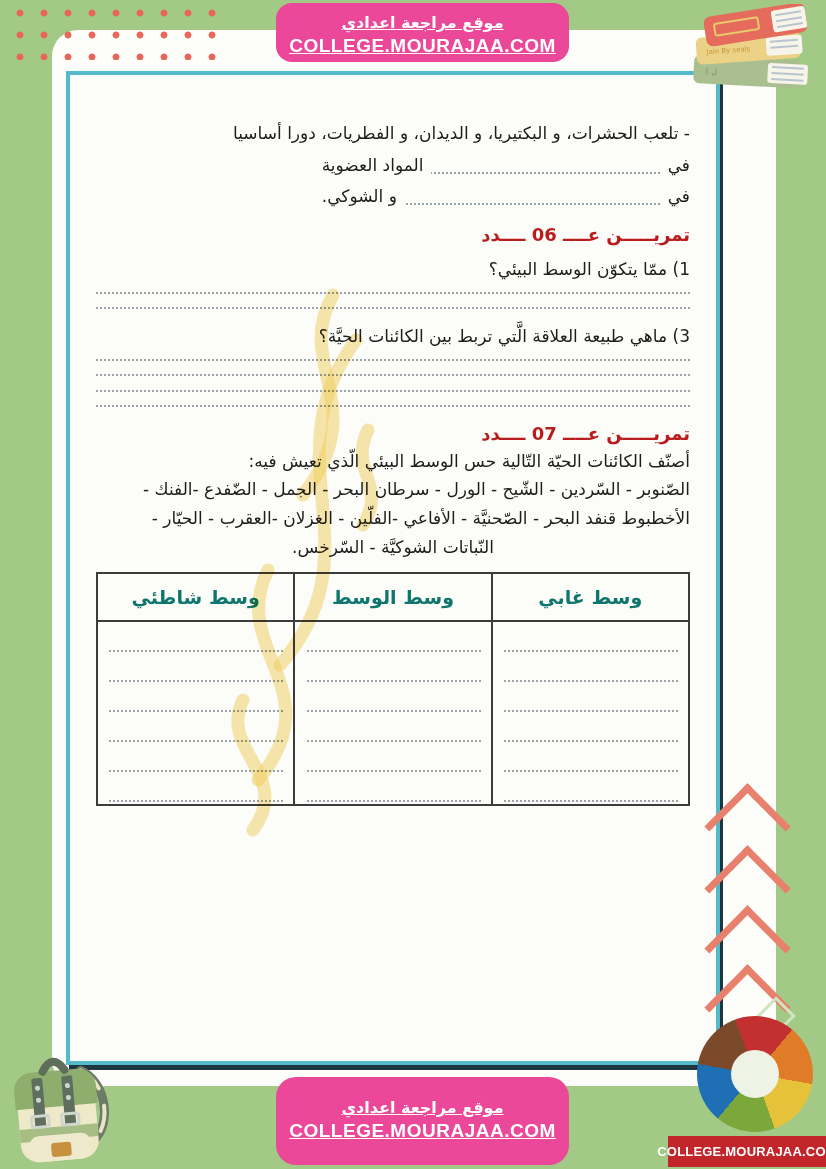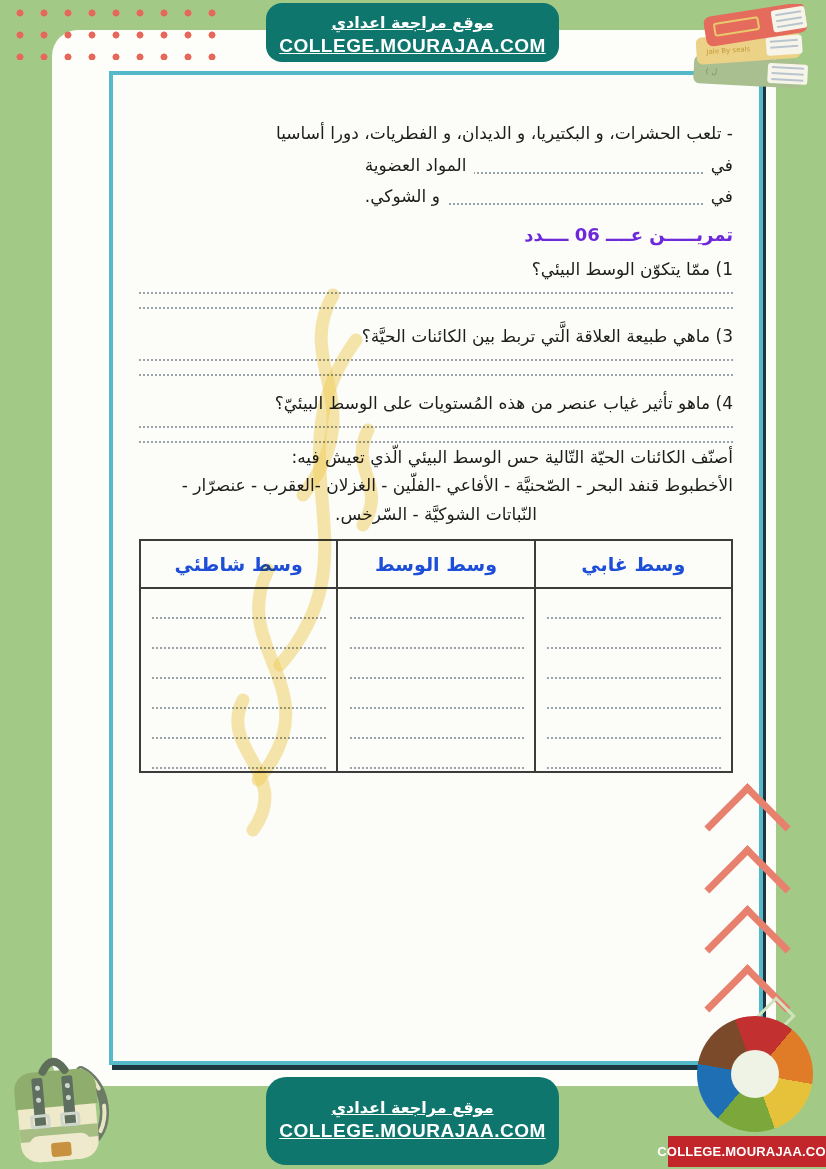--- a/index.html
+++ b/index.html
@@ -8,53 +8,53 @@
 
   
   .backdrop{position:absolute;left:52px;top:30px;width:724px;height:1056px;background:#fdfdfa;border-radius:26px;}
 
   
   .dots{position:absolute;left:0;top:0;width:218px;height:60px;
     background-image:radial-gradient(circle,#e7685a 3.2px,rgba(0,0,0,0) 3.8px);
     background-size:24px 22px;background-position:8px 2px;z-index:6;}
 
   
-  .badge{position:absolute;left:266px;width:293px;background:#0f766e;border-radius:16px;
+  .badge{position:absolute;left:276px;width:293px;background:#ec4899;border-radius:16px;
     text-align:center;color:#fff;z-index:7;}
   .badge.top{top:3px;height:59px;padding-top:9px;box-sizing:border-box;}
   .badge.bottom{top:1077px;height:88px;padding-top:20px;box-sizing:border-box;border-radius:20px;}
   .badge .ar{font-size:16px;font-weight:bold;text-decoration:underline;line-height:22px;}
   .badge .url{font-family:"Liberation Sans",sans-serif;font-size:19px;font-weight:bold;
     text-decoration:underline;letter-spacing:.5px;line-height:24px;}
 
   
   .doc{position:absolute;left:66px;top:71px;width:646px;height:986px;background:#fcfcf8;
-    border:4px solid #54bac9;box-shadow:3px 5px 0 #1d3640;z-index:3;box-sizing:content-box;margin-left:43px;}
+    border:4px solid #54bac9;box-shadow:3px 5px 0 #1d3640;z-index:3;box-sizing:content-box;}
   .doc-inner{position:relative;width:100%;height:100%;padding:42px 26px 0;box-sizing:border-box;
     direction:rtl;color:#1d1d1d;font-size:17px;}
 
   .intro-l1{margin:0;line-height:33px;}
   .fill-line{display:flex;align-items:flex-end;width:62%;line-height:31px;}
   .dotfill{flex:1;margin:0 8px 7px;height:2px;
     background-image:repeating-linear-gradient(to left,#97a1a8 0 2px,rgba(0,0,0,0) 2px 4px);}
 
-  .ex-title{color:#6d28d9;font-weight:bold;font-size:18px;margin-top:10px;line-height:26px;}
+  .ex-title{color:#b91c1c;font-weight:bold;font-size:18px;margin-top:10px;line-height:26px;}
   .subtitle{line-height:28px;}
   .qblock{margin-top:8px;}
   .qblock.sp{margin-top:14px;}
   .question{line-height:26px;}
   .ansline{height:2px;margin-top:13px;
     background-image:repeating-linear-gradient(to left,#9aa3aa 0 2px,rgba(0,0,0,0) 2px 4px);}
   .ansline.first{margin-top:10px;}
 
   .items{line-height:29px;}
   .items.center{text-align:center;}
 
   table.sort{width:100%;border-collapse:collapse;margin-top:10px;}
-  table.sort th{border:2px solid #3c3c3c;height:44px;color:#1d4ed8;font-size:19px;font-weight:bold;width:33.33%;}
+  table.sort th{border:2px solid #3c3c3c;height:44px;color:#0f766e;font-size:19px;font-weight:bold;width:33.33%;}
   table.sort td{border:2px solid #3c3c3c;height:182px;vertical-align:top;padding:0 10px;}
   td .tline{height:2px;margin-top:28px;
     background-image:repeating-linear-gradient(to left,#9aa3aa 0 2px,rgba(0,0,0,0) 2px 4px);}
 
   
   .watermark{position:absolute;left:118px;top:270px;z-index:4;pointer-events:none;mix-blend-mode:multiply;}
 
   
   .chev{position:absolute;left:717px;width:54px;height:54px;
     border-top:7px solid #e8806e;border-right:7px solid #e8806e;transform:rotate(-45deg);z-index:5;}
@@ -135,27 +135,28 @@
       </div>
 
 
       <div class="qblock sp">
         <div class="question">3) ماهي طبيعة العلاقة الَّتي تربط بين الكائنات الحيَّة؟</div>
         <div class="ansline first"></div>
         <div class="ansline"></div>
       </div>
 
       <div class="qblock sp">
-        <div class="question">4) ماهو تأثير غياب عنصر من هذه المُستويات على الوسط البيئيّ؟</div>
         <div class="ansline first"></div>
         <div class="ansline"></div>
       </div>
 
+      <div class="ex-title" style="margin-top:14px;">تمريـــــن عــــ 07 ــــدد</div>
       <div class="subtitle">أصنّف الكائنات الحيّة التّالية حس الوسط البيئي الّذي تعيش فيه:</div>
-      <div class="items">الأخطبوط قنفد البحر - الصّحنيَّة - الأفاعي -الفلّين - الغزلان -العقرب - عنصرّار -</div>
+      <div class="items">الصّنوبر - السّردين - الشّيح - الورل - سرطان البحر - الجمل - الضّفدع -الفنك -</div>
+      <div class="items">الأخطبوط قنفد البحر - الصّحنيَّة - الأفاعي -الفلّين - الغزلان -العقرب - الحيّار -</div>
       <div class="items center">النّباتات الشوكيَّة - السّرخس.</div>
 
       <table class="sort">
         <thead>
           <tr>
             <th>وسط غابي</th>
             <th>وسط الوسط</th>
             <th>وسط شاطئي</th>
           </tr>
         </thead>

